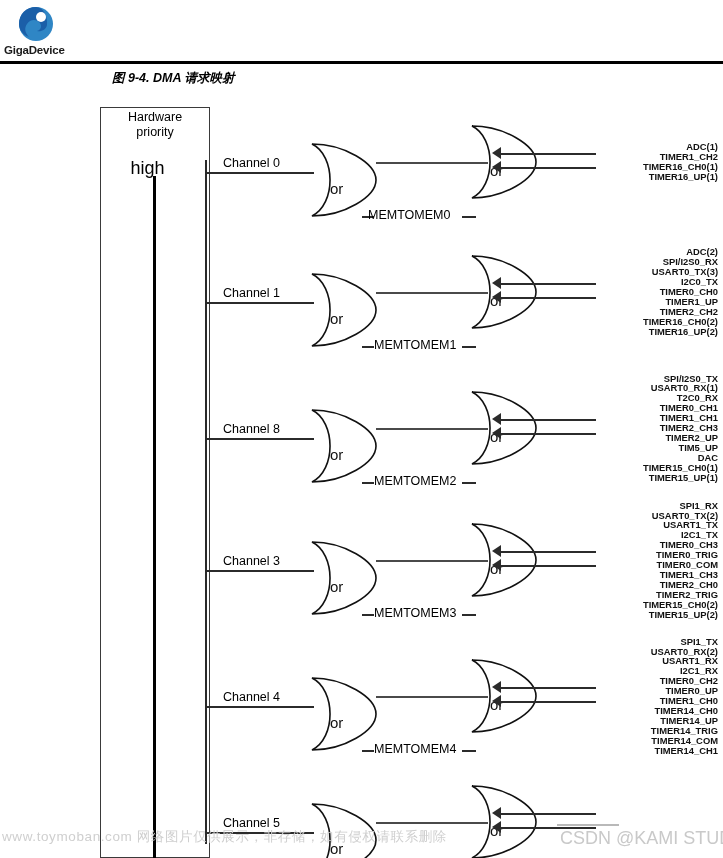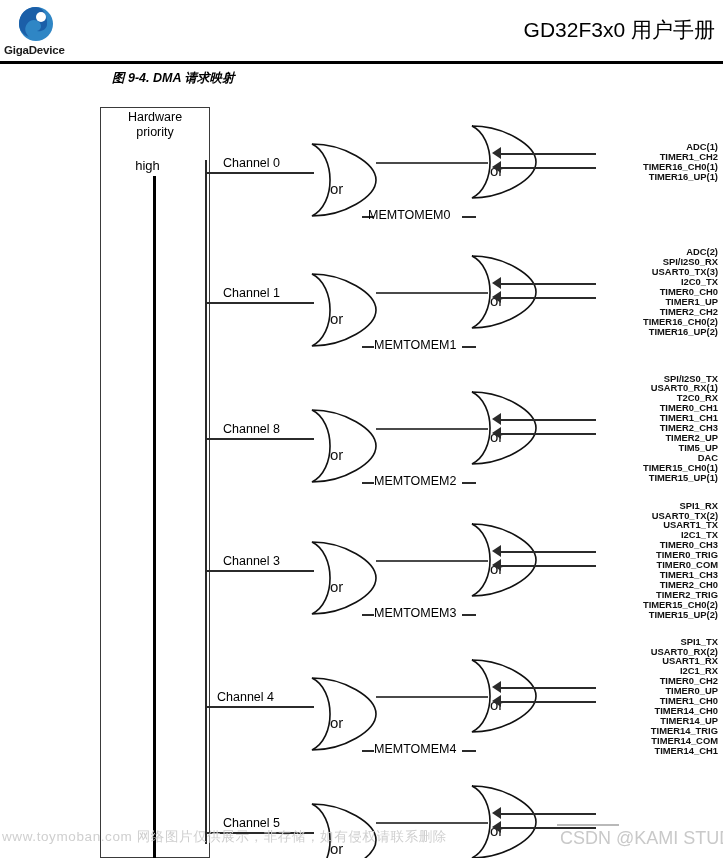--- a/index.html
+++ b/index.html
@@ -17,21 +17,21 @@
                background:#000;}
   #fig-caption{position:absolute;left:112px;top:70px;font-size:12.5px;
                font-weight:bold;white-space:nowrap;font-style:italic;}
 
   
   #prio-box{position:absolute;left:100px;top:107px;width:110px;height:751px;
             border:1.4px solid #3a3a3a;box-sizing:border-box;background:#fff;}
   #prio-t1{position:absolute;left:100px;top:110px;width:110px;text-align:center;
            font-size:12.5px;line-height:15px;}
   #prio-t2{position:absolute;left:100px;top:158px;width:95px;text-align:center;
-           font-size:13px;}
+           font-size:18px;}
   #prio-bar{position:absolute;left:153px;top:176px;width:3.2px;height:682px;
             background:#000;}
 
   
   .ch-spine{position:absolute;left:205px;width:1.6px;background:#2b2b2b;}
   .ch-wire{position:absolute;height:1.6px;background:#2b2b2b;}
   .ch-label{position:absolute;font-size:12.5px;white-space:nowrap;}
   .mid-wire{position:absolute;height:1.6px;background:#4a4a4a;}
 
   
@@ -63,21 +63,20 @@
   <div id="logo-mark">
     <svg width="44" height="38" viewBox="0 0 44 38">
       <circle cx="22" cy="18" r="17" fill="#2f86c5"></circle>
       <path d="M22 1 C12 1 5 8 5 18 C5 24 9 29 15 31 C11 27 10 22 13 18
                C16 13 23 13 26 17 C28 20 27 24 23 25 C27 26 32 24 33 19
                C34 10 29 1 22 1 Z" fill="#1b5fa8"></path>
       <circle cx="27" cy="11" r="5" fill="#ffffff"></circle>
     </svg>
   </div>
   <div id="logo-word">GigaDevice</div>
-  <div id="doc-title">GD32F3x0 用户手册</div>
   <div id="header-rule"></div>
 </div>
 <div id="fig-caption">图 9-4. DMA 请求映射</div>
 
 <div id="prio-box"></div>
 <div id="prio-t1">
   <span>Hardware</span><br>
   <span>priority</span>
 </div>
 <div id="prio-t2">high</div>
@@ -211,21 +210,21 @@
       <div>TIMER0_CH3</div>
       <div>TIMER0_TRIG</div>
       <div>TIMER0_COM</div>
       <div>TIMER1_CH3</div>
       <div>TIMER2_CH0</div>
       <div>TIMER2_TRIG</div>
       <div>TIMER15_CH0(2)</div>
       <div>TIMER15_UP(2)</div>
     </div>
     <div class="ch-wire" style="left: 205px; top: 706px; width: 109px;"></div>
-    <div class="ch-label" style="left: 217px; top: 690px;">Channel 4</div>
+    <div class="ch-label" style="left: 223px; top: 690px;">Channel 4</div>
     <div class="or-gate" style="left: 310px; top: 676px;">
       <svg width="70" height="76" viewBox="0 0 70 76">
         <path d="M2 2 C26.04 13.68 26.04 62.31999999999999 2 74 C34.1 74 66 54.72 66 38 C66 21.28 34.1 2 2 2 Z" fill="#ffffff" stroke="#111111" stroke-width="1.6"></path>
       </svg>
     </div>
     <div class="or-text" style="left: 330px; top: 714px;">or</div>
     <div class="mtm-tick" style="left: 362px; top: 750px; width: 12px;"></div>
     <div class="mtm" style="left: 374px; top: 742px;">MEMTOMEM4</div>
     <div class="mtm-tick" style="left: 462px; top: 750px; width: 14px;"></div>
     <div class="mid-wire" style="left: 376px; top: 696px; width: 112px;"></div>

